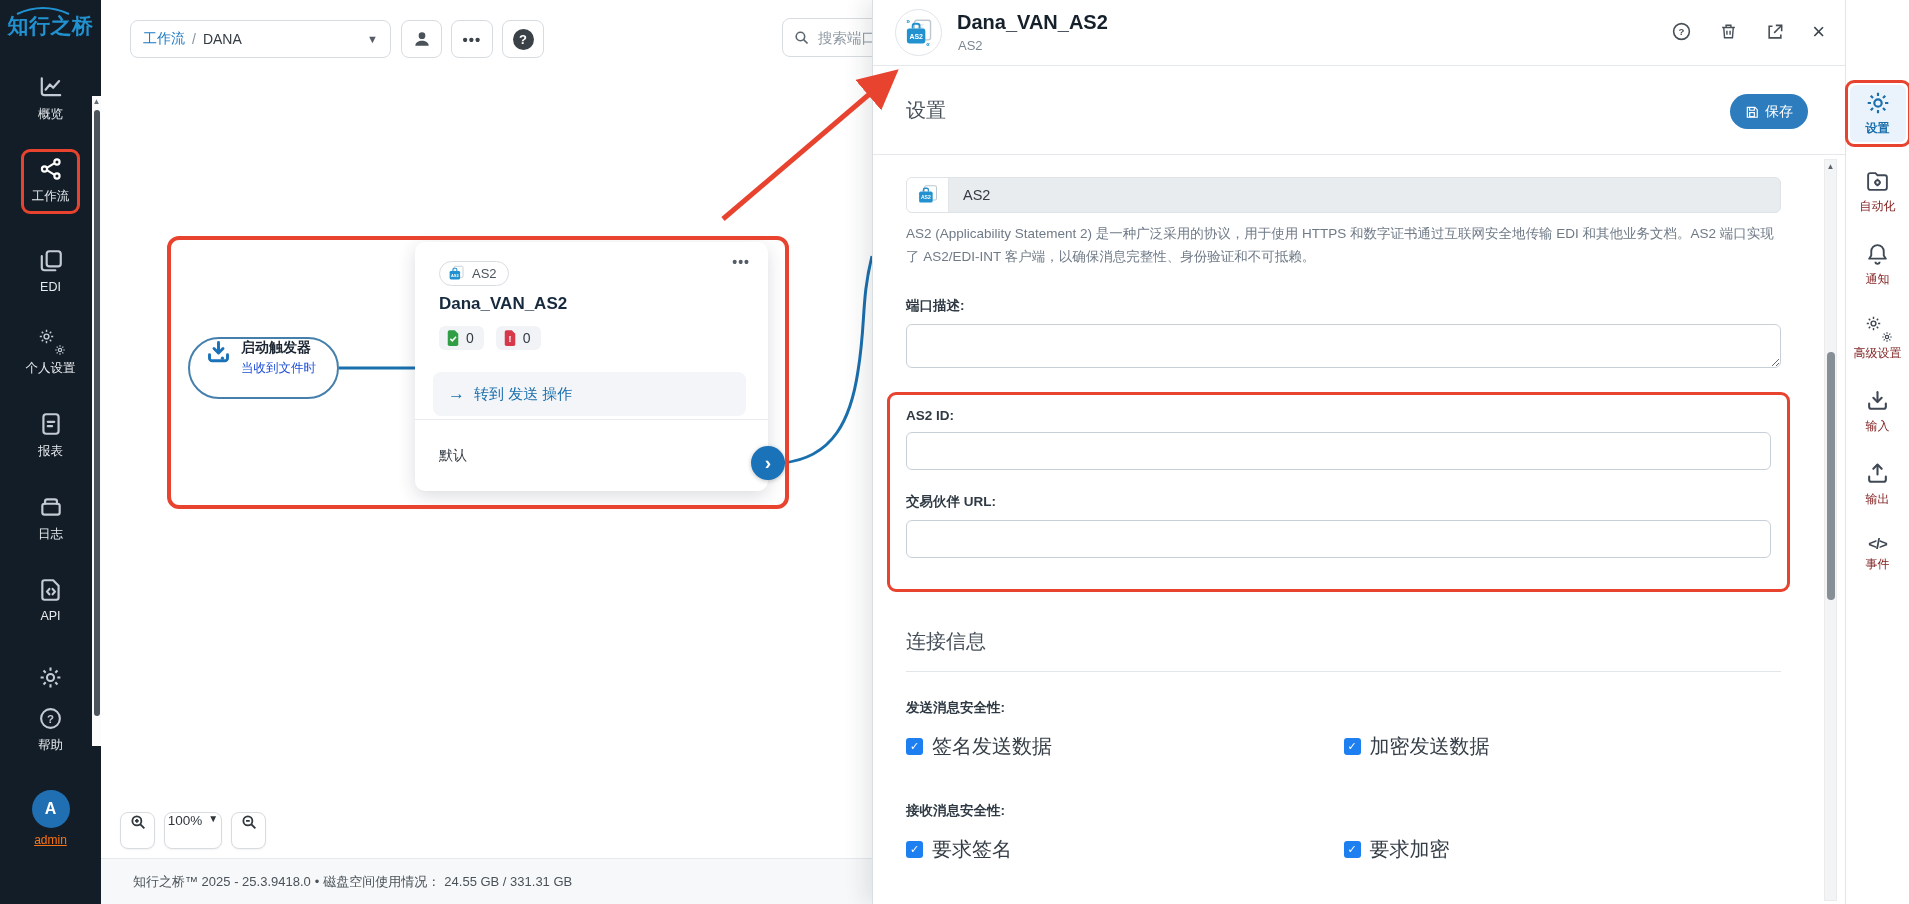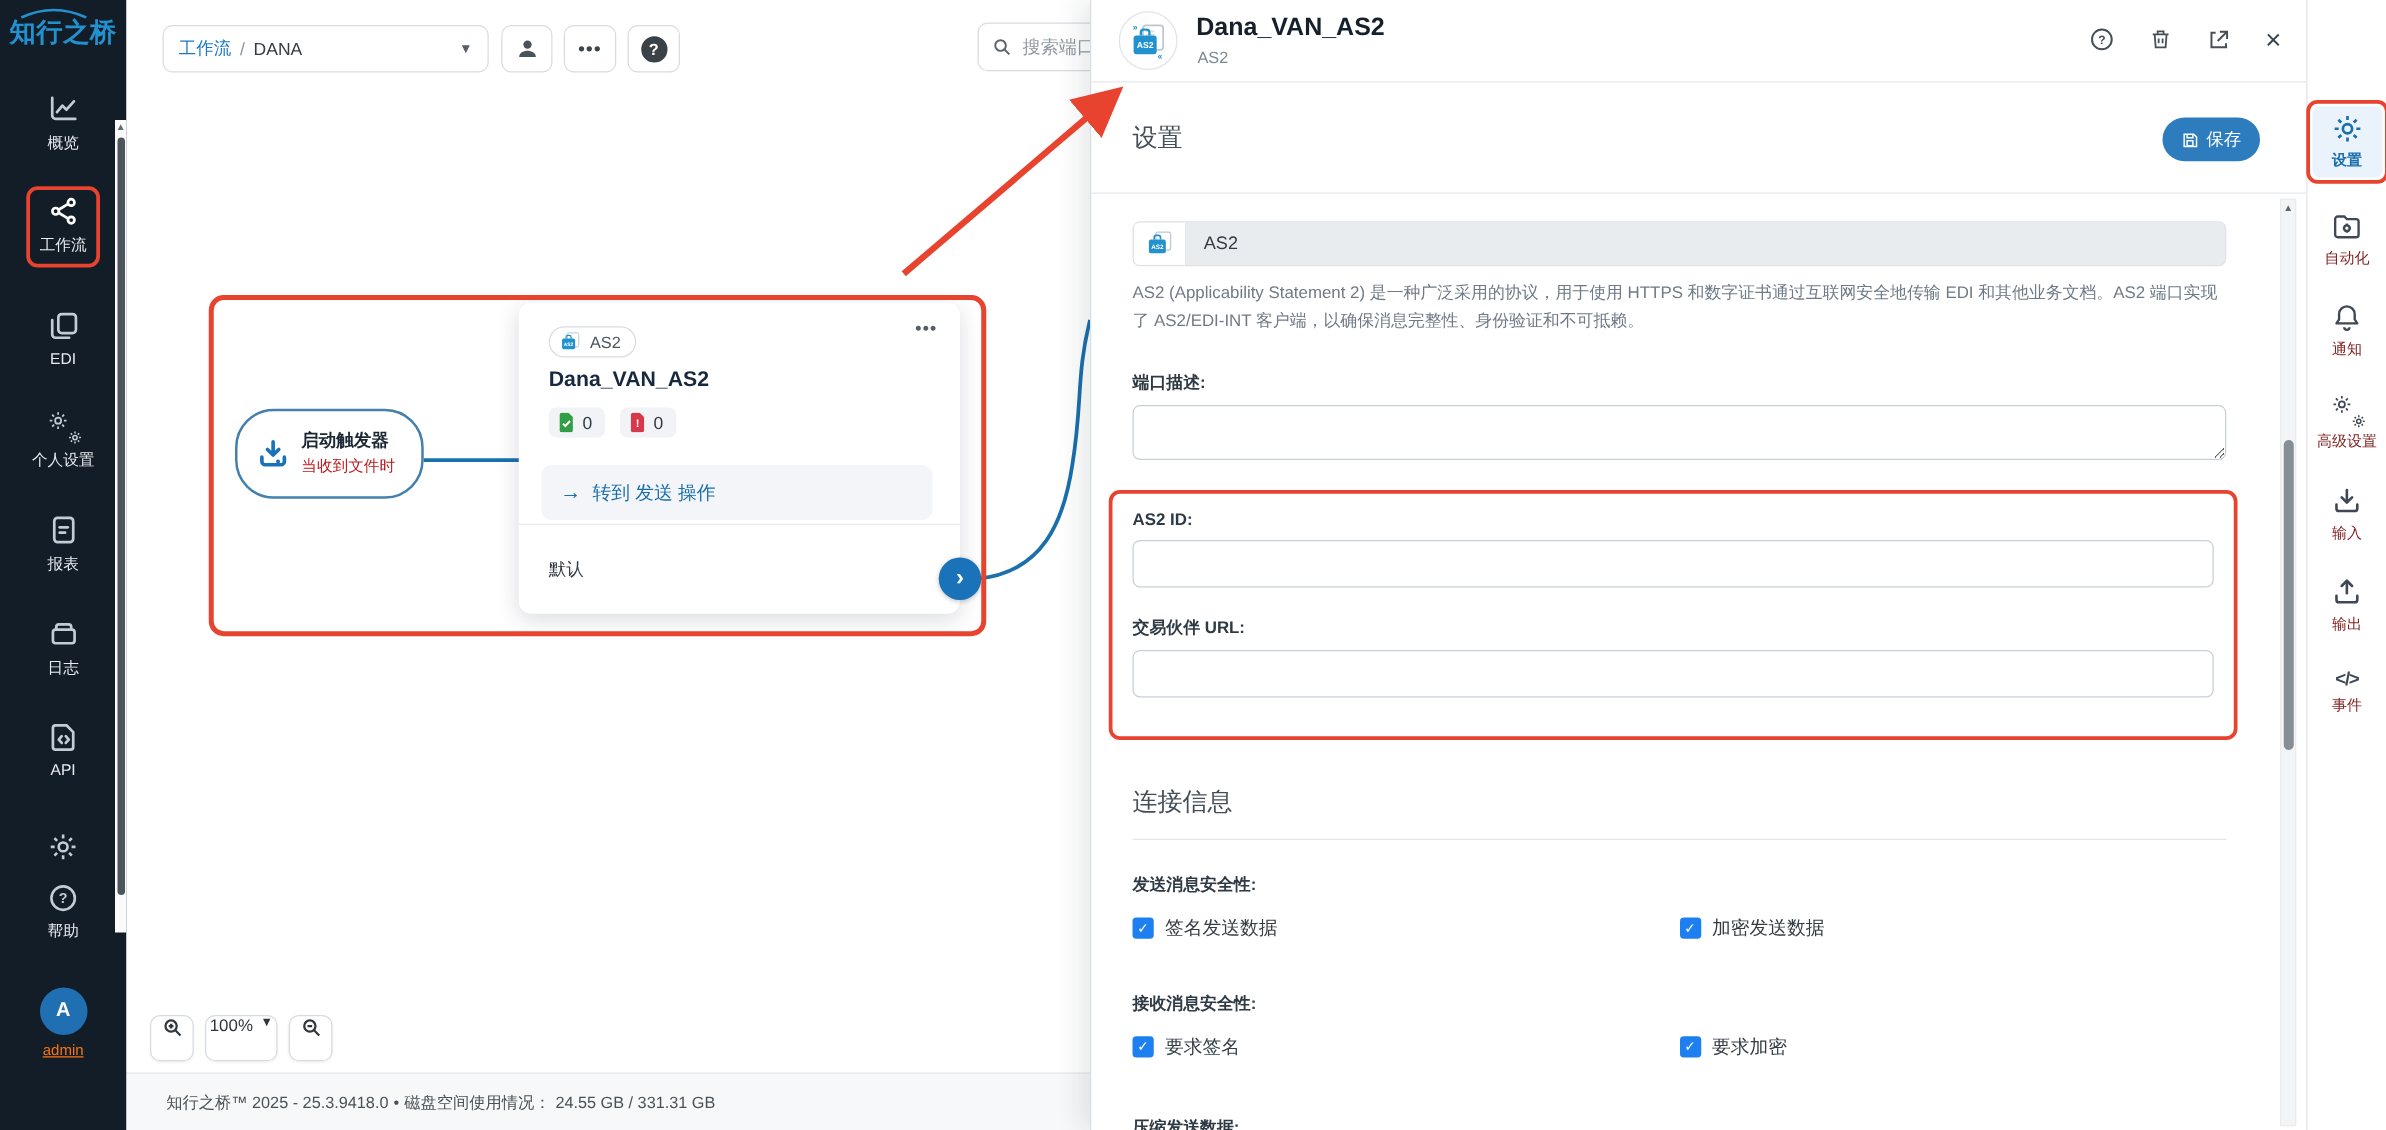--- a/index.html
+++ b/index.html
@@ -49,25 +49,25 @@
   .search-box { left:681px; top:18px; width:210px; height:39px; padding:0 10px; gap:8px; cursor:text;}
   .search-box input { border:none; outline:none; font-size:14.5px; width:130px; color:#333;
     font-family:"Liberation Sans","DejaVu Sans",sans-serif;}
   .search-box input::placeholder { color:#8f99a3; }
 
   .canvas-redbox { position:absolute; left:66px; top:236px; width:622px; height:273px;
     border:4px solid #e8432e; border-radius:12px; z-index:7; pointer-events:none;}
 
   .connectors { position:absolute; left:0; top:0; z-index:1; }
 
-  .trigger-node { position:absolute; left:87px; top:327px; width:151px; height:72px;
-    border:2px solid #4580ad; border-radius:31px; background:#fff; display:flex; align-items:center;
+  .trigger-node { position:absolute; left:87px; top:337px; width:151px; height:62px;
+    border:2px solid #4580ad; border-radius:31px; background:#fff; display:flex; 
     padding-left:15px; gap:9px; cursor:pointer; z-index:3;}
   .trig-title { font-size:14px; font-weight:bold; color:#1c2733; }
-  .trig-sub { font-size:12.5px; color:#b91c1c; margin-top:3px; }
+  .trig-sub { font-size:12.5px; color:#1d4ed8; margin-top:3px; }
 
   .port-card { position:absolute; left:314px; top:242px; width:353px; height:249px; background:#fff;
     border-radius:10px; box-shadow:0 5px 18px rgba(30,40,60,0.16); z-index:4; cursor:pointer;}
   .pc-badge { position:absolute; left:24px; top:19px; display:inline-flex; align-items:center; gap:7px;
     border:1px solid #d8dde2; border-radius:14px; padding:3px 11px 3px 8px; font-size:13px; color:#4b545c; }
   .pc-more { position:absolute; right:18px; top:12px; color:#555e66; font-size:14px; font-weight:bold; letter-spacing:1px; cursor:pointer;}
   .pc-title { position:absolute; left:24px; top:52px; font-size:17px; font-weight:bold; color:#16293d; }
   .pc-counts { position:absolute; left:24px; top:84px; display:flex; gap:12px; }
   .pc-count { display:inline-flex; align-items:center; gap:6px; background:#f1f3f6; border-radius:6px;
     padding:4px 10px 4px 7px; font-size:14px; color:#333b43; }
@@ -124,21 +124,21 @@
   textarea.p-input { height:44px; resize:vertical; margin-top:9px;}
   input.p-input { height:38px; margin-top:9px; }
   .red-group { position:relative; margin:24px -9px 0 -19px; border:3px solid #e8432e; border-radius:9px;
     padding:13px 16px 31px; }
   .sec-title { margin-top:36px; font-size:20px; color:#454f59; padding-bottom:16px; border-bottom:1px solid #e2e6ea; }
   .cb-row { margin-top:16px; display:flex; align-items:center; }
   .cb-col { display:flex; align-items:center; width:466px; }
   .cb { width:17px; height:17px; border-radius:3px; display:inline-flex; align-items:center; justify-content:center;
     margin-right:9px; cursor:pointer; flex:none;}
   .cb.checked { background:#1e80f0; color:#fff; font-size:11px; font-weight:bold; }
-  .cb-label { font-size:15px; color:#343d46; }
+  .cb-label { font-size:20px; color:#343d46; }
   .mt40 { margin-top:42px; }
 
   .panel-scrollbar { position:absolute; right:8px; top:159px; bottom:3px; width:13px; background:#f3f4f5;
     border:1px solid #ebebeb; }
   .panel-scrollbar .arrow { color:#5d666e; font-size:8px; text-align:center; line-height:13px;}
   .panel-scrollbar .thumb { position:absolute; top:192px; left:1.5px; width:8px; height:248px; background:#868e96; border-radius:4px;}
 
   
   .right-toolbar { position:absolute; left:1845px; top:0; width:64px; height:904px; background:#fff;
     border-left:1px solid #e1e5e9; display:flex; flex-direction:column; align-items:center; z-index:30;}

